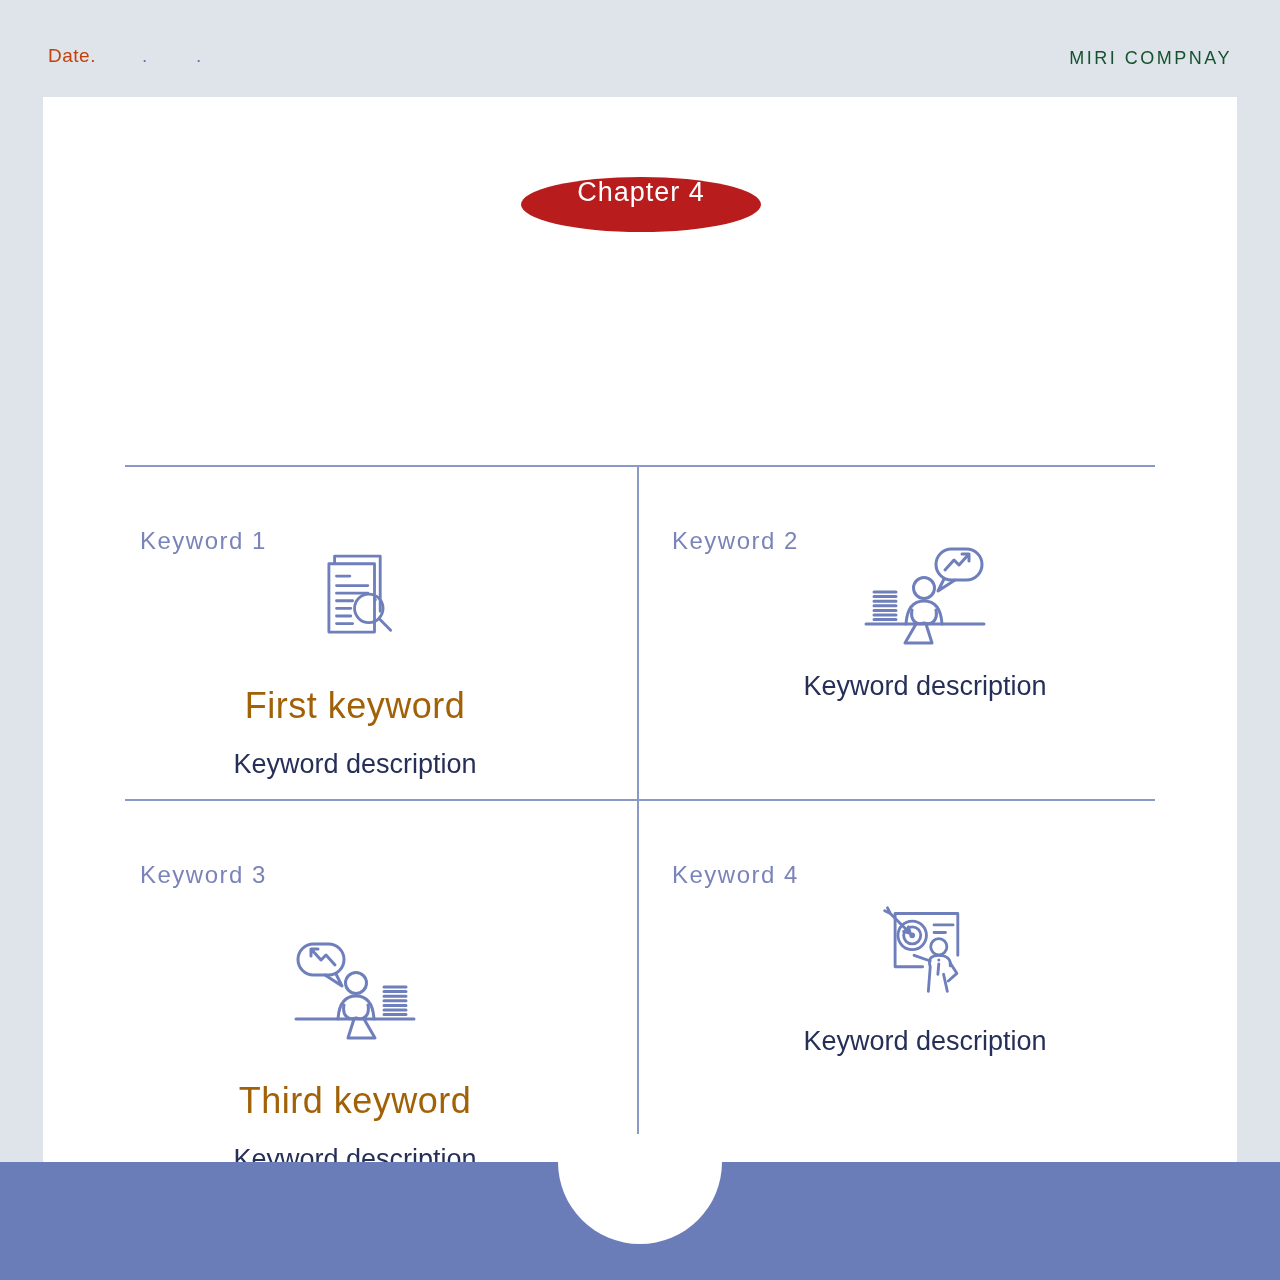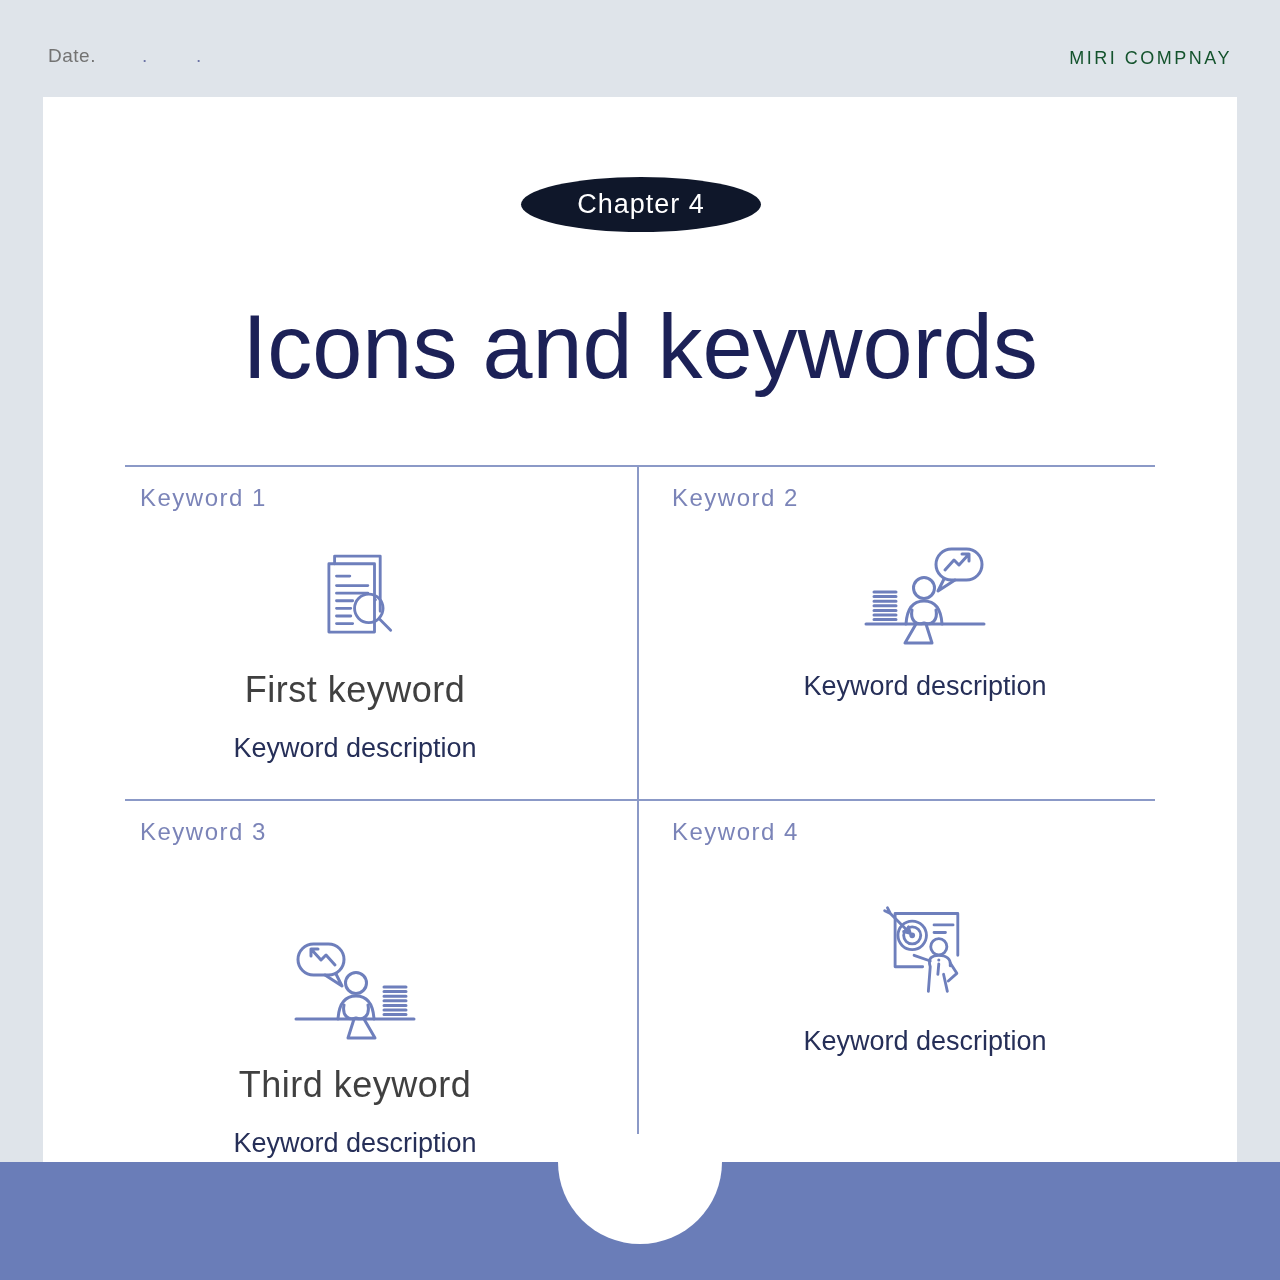--- a/index.html
+++ b/index.html
@@ -1,60 +1,60 @@
 <!DOCTYPE html>
 <html><head>
 <meta charset="utf-8">
 <style>
   * { margin:0; padding:0; box-sizing:border-box; }
   html,body { width:1280px; height:1280px; }
   body { font-family:"Liberation Sans", sans-serif; }
   .page { position:relative; width:1280px; height:1280px; background:#dfe4ea; overflow:hidden; }
 
   
-  .date-row { position:absolute; left:48px; top:45px; font-size:19px; color:#737373; letter-spacing:.5px; }
+  .date-row { position:absolute; left:48px; top:45px; font-size:19px; color:#c2410c; letter-spacing:.5px; }
   .date-dot1 { position:absolute; left:142px; top:45px; font-size:19px; color:#6b73a5; }
   .date-dot2 { position:absolute; left:196px; top:45px; font-size:19px; color:#6b73a5; }
   .company { position:absolute; right:48px; top:48px; font-size:18px; color:#14532d; letter-spacing:2.5px; }
 
   
   .card { position:absolute; left:43px; top:97px; width:1194px; height:1095px; background:#ffffff; }
 
   
-  .badge { position:absolute; left:521px; top:177px; width:240px; height:55px; background:#0f172a;
-           border-radius:50%; display:flex; align-items:center; justify-content:center; }
+  .badge { position:absolute; left:521px; top:177px; width:240px; height:55px; background:#b91c1c;
+           border-radius:50%; display:flex; align-items:flex-start; justify-content:center; }
   .badge span { color:#ffffff; font-size:27px; letter-spacing:1px; }
 
   
   .page-title { position:absolute; left:0; top:296px; width:1280px; text-align:center;
                 font-size:90px; font-weight:400; color:#1c2157; letter-spacing:0px; }
 
   
   .hline { position:absolute; height:1.5px; background:#8b99c7; width:1030px; left:125px; }
   .hline.top { top:465px; }
   .hline.mid { top:799px; }
   .vline { position:absolute; width:1.5px; background:#8b99c7; left:637px; top:465px; height:669px; }
 
   
-  .q-label { position:absolute; font-size:24px; color:#7b84b8; letter-spacing:1.5px; }
+  .q-label { position:absolute; font-size:24px; color:#7b84b8; letter-spacing:1.5px;margin-top:43px; }
   .q-label.k1 { left:140px; top:484px; }
   .q-label.k2 { left:672px; top:484px; }
   .q-label.k3 { left:140px; top:818px; }
   .q-label.k4 { left:672px; top:818px; }
 
   
   .stack { position:absolute; width:460px; text-align:center; }
   .stack.q1 { left:125px; top:543px; }
   .stack.q2 { left:695px; top:543px; }
   .stack.q3 { left:125px; top:938px; }
   .stack.q4 { left:695px; top:898px; }
   .icon-slot { height:106px; display:flex; align-items:center; justify-content:center; }
   .icon-slot svg { stroke:#6e7fbc; fill:none; stroke-width:3; stroke-linecap:round; stroke-linejoin:round; }
   .mirrored { transform:scaleX(-1); }
-  .k-heading { margin-top:20px; font-size:36px; color:#404040; letter-spacing:.5px; }
+  .k-heading { margin-top:36px; font-size:36px; color:#a16207; letter-spacing:.5px; }
   .k-desc { margin-top:22px; font-size:27px; color:#262f58; }
 
   
   .band { position:absolute; left:0; top:1162px; width:1280px; height:118px; background:#6a7db8; }
   .notch { position:absolute; left:558px; top:1162px; width:164px; height:82px; background:#ffffff;
            border-radius:0 0 82px 82px; }
 </style>
 </head>
 <body>
 
@@ -64,21 +64,20 @@
   <div class="date-dot1">.</div>
   <div class="date-dot2">.</div>
   <div class="company">MIRI COMPNAY</div>
 
   <div class="card"></div>
 
   <div class="badge">
     <span>Chapter 4</span>
   </div>
 
-  <div class="page-title">Icons and keywords</div>
 
   <div class="hline top"></div>
   <div class="hline mid"></div>
   <div class="vline"></div>
 
   <div class="q-label k1">Keyword 1</div>
   <div class="q-label k2">Keyword 2</div>
   <div class="q-label k3">Keyword 3</div>
   <div class="q-label k4">Keyword 4</div>
 

